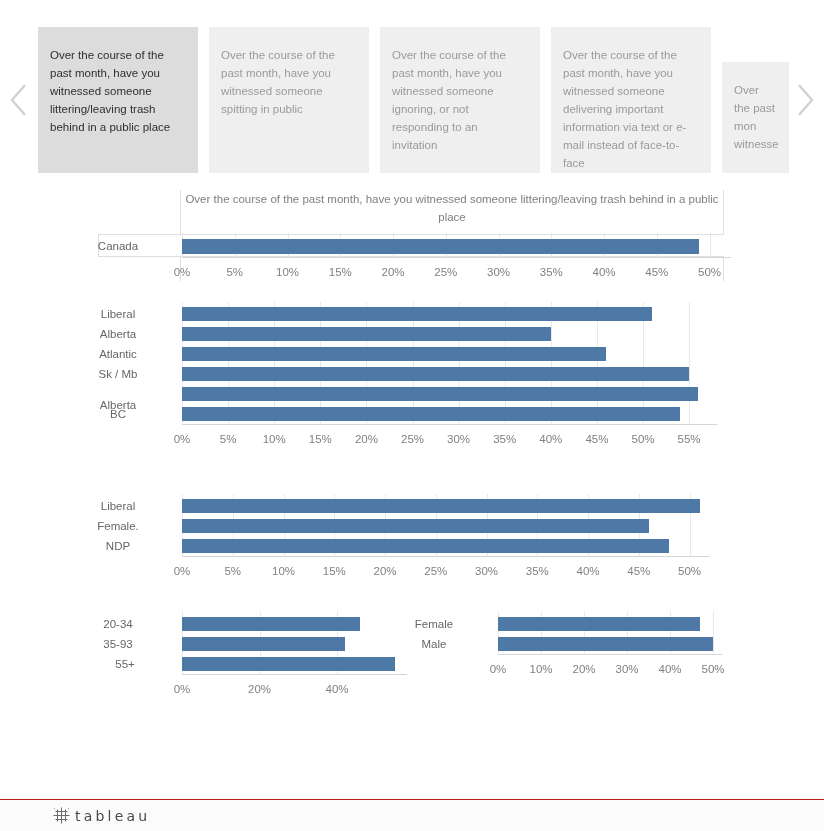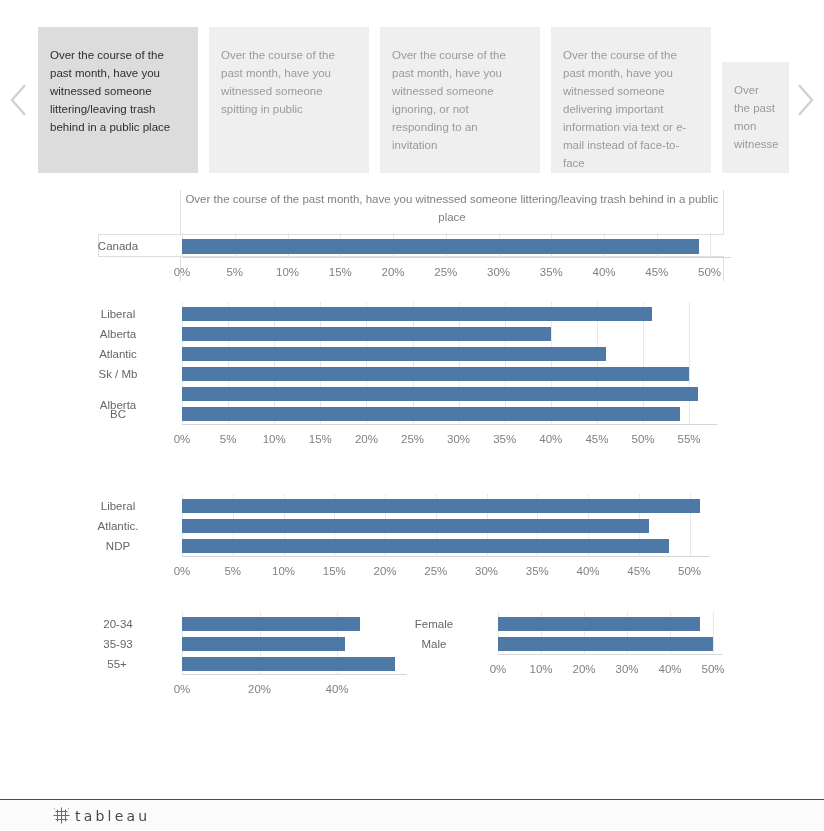--- a/index.html
+++ b/index.html
@@ -254,21 +254,21 @@
       <div class="gridline" style="left: 334.25px; top: 4px; height: 62px;"></div>
       <div class="gridline" style="left: 385px; top: 4px; height: 62px;"></div>
       <div class="gridline" style="left: 435.75px; top: 4px; height: 62px;"></div>
       <div class="gridline" style="left: 486.5px; top: 4px; height: 62px;"></div>
       <div class="gridline" style="left: 537.25px; top: 4px; height: 62px;"></div>
       <div class="gridline" style="left: 588px; top: 4px; height: 62px;"></div>
       <div class="gridline" style="left: 638.75px; top: 4px; height: 62px;"></div>
       <div class="gridline" style="left: 689.5px; top: 4px; height: 62px;"></div>
       <div class="row-label" style="left: 62px; width: 112px; top: 10px;">Liberal</div>
       <div class="bar" style="left: 182px; top: 9px; width: 517.65px; height: 14px; background: rgb(78, 121, 167);"></div>
-      <div class="row-label" style="left: 62px; width: 112px; top: 30px;">Atlantic.</div>
+      <div class="row-label" style="left: 62px; width: 112px; top: 30px;">Female.</div>
       <div class="bar" style="left: 182px; top: 29px; width: 466.9px; height: 14px; background: rgb(78, 121, 167);"></div>
       <div class="row-label" style="left: 62px; width: 112px; top: 50px;">NDP</div>
       <div class="bar" style="left: 182px; top: 49px; width: 487.2px; height: 14px; background: rgb(78, 121, 167);"></div>
       <div class="axis-line" style="left: 182px; top: 66px; width: 527.8px;"></div>
       <div class="tick" style="left: 152px; width: 60px; top: 75px;">0%</div>
       <div class="tick" style="left: 202.75px; width: 60px; top: 75px;">5%</div>
       <div class="tick" style="left: 253.5px; width: 60px; top: 75px;">10%</div>
       <div class="tick" style="left: 304.25px; width: 60px; top: 75px;">15%</div>
       <div class="tick" style="left: 355px; width: 60px; top: 75px;">20%</div>
       <div class="tick" style="left: 405.75px; width: 60px; top: 75px;">25%</div>
@@ -282,21 +282,21 @@
 
 <div class="panel" id="age-panel" style="left:0; top:608px; width:440px; height:100px;">
   <div id="age-body">
       <div class="gridline" style="left: 182px; top: 4px; height: 62px;"></div>
       <div class="gridline" style="left: 259.5px; top: 4px; height: 62px;"></div>
       <div class="gridline" style="left: 337px; top: 4px; height: 62px;"></div>
       <div class="row-label" style="left: 62px; width: 112px; top: 10px;">20-34</div>
       <div class="bar" style="left: 182px; top: 9px; width: 178.25px; height: 14px; background: rgb(78, 121, 167);"></div>
       <div class="row-label" style="left: 62px; width: 112px; top: 30px;">35-93</div>
       <div class="bar" style="left: 182px; top: 29px; width: 162.75px; height: 14px; background: rgb(78, 121, 167);"></div>
-      <div class="row-label" style="left: 61px; width: 112px; top: 50px;">55+</div>
+      <div class="row-label" style="left: 69px; width: 112px; top: 50px;">55+</div>
       <div class="bar" style="left: 182px; top: 49px; width: 213.125px; height: 14px; background: rgb(78, 121, 167);"></div>
       <div class="axis-line" style="left: 182px; top: 66px; width: 224.75px;"></div>
       <div class="tick" style="left: 152px; width: 60px; top: 75px;">0%</div>
       <div class="tick" style="left: 229.5px; width: 60px; top: 75px;">20%</div>
       <div class="tick" style="left: 307px; width: 60px; top: 75px;">40%</div>
     </div>
 </div>
 
 <div class="panel" id="gender-panel" style="left:0; top:608px; width:824px; height:100px;">
   <div id="gender-body">

